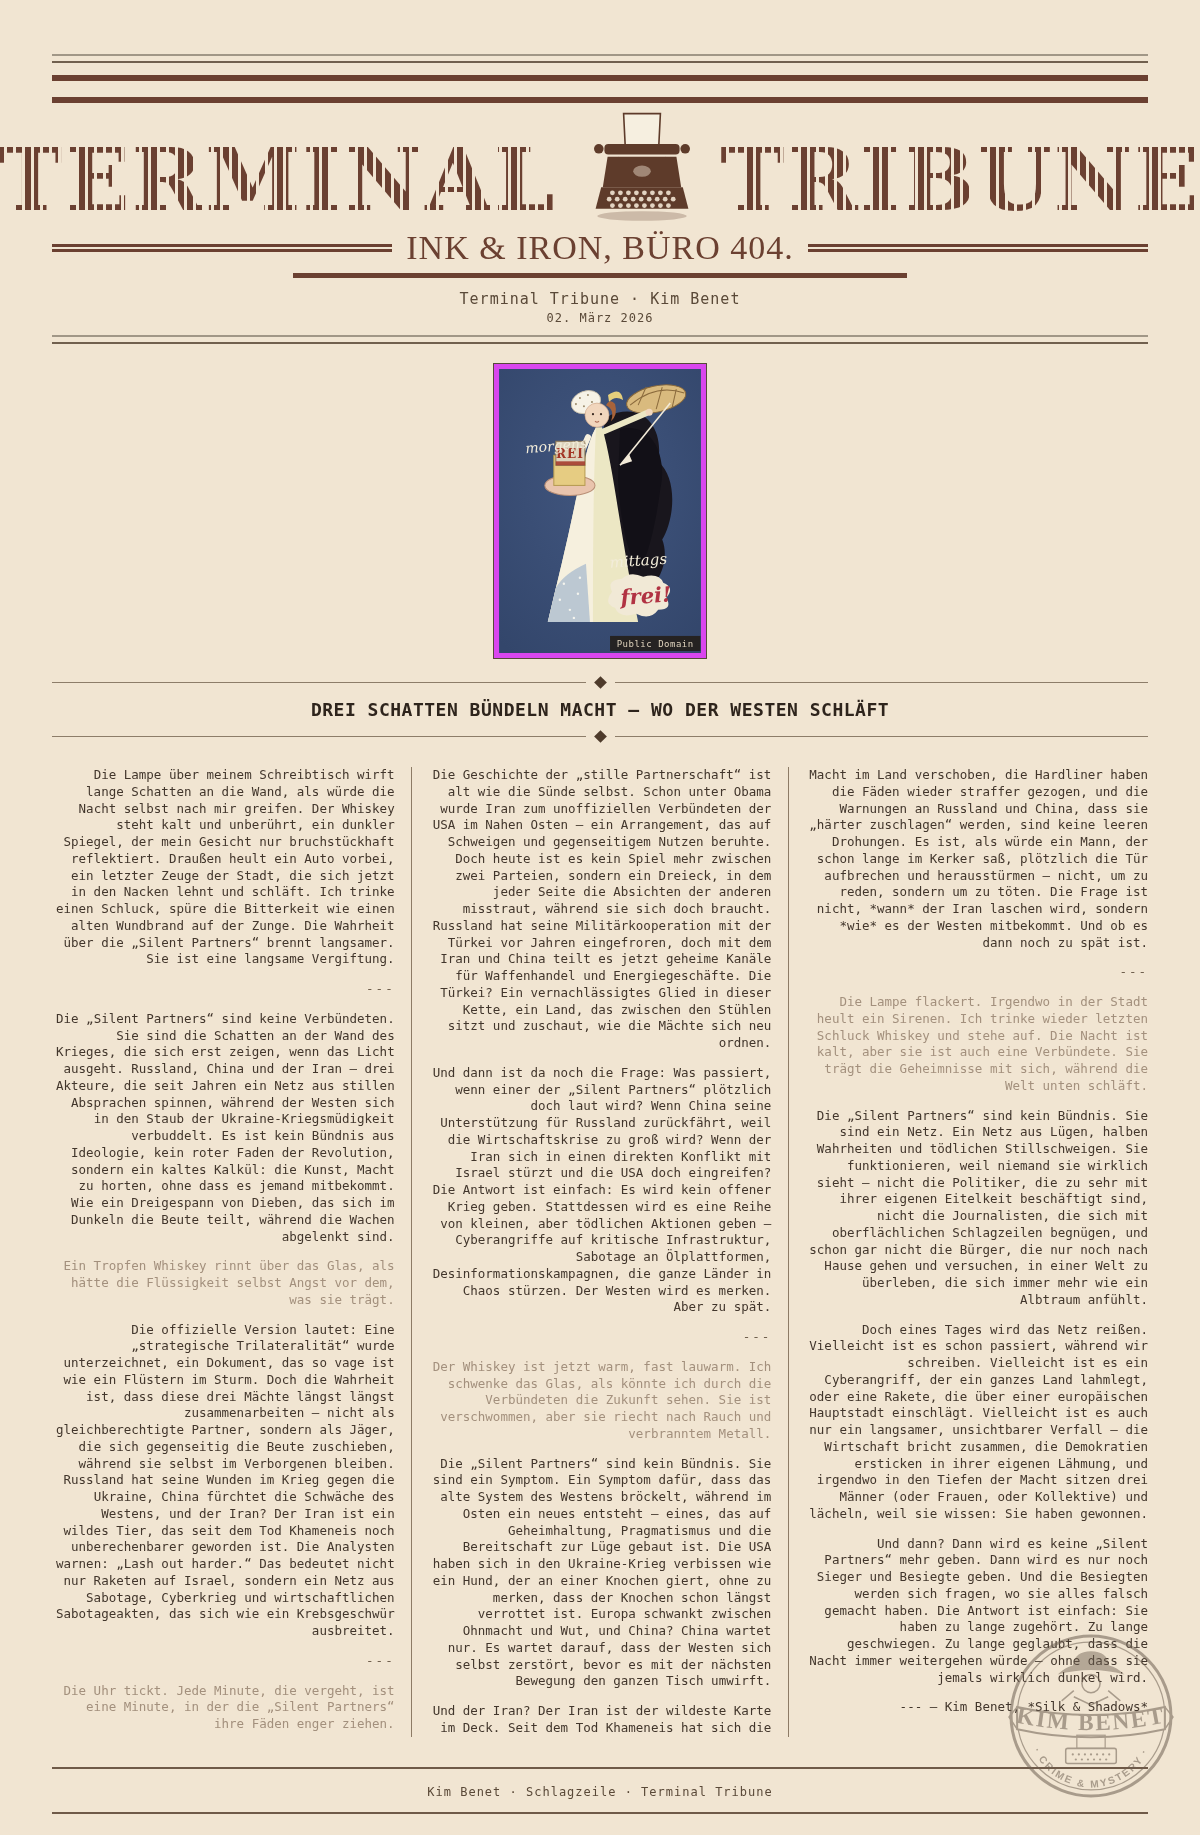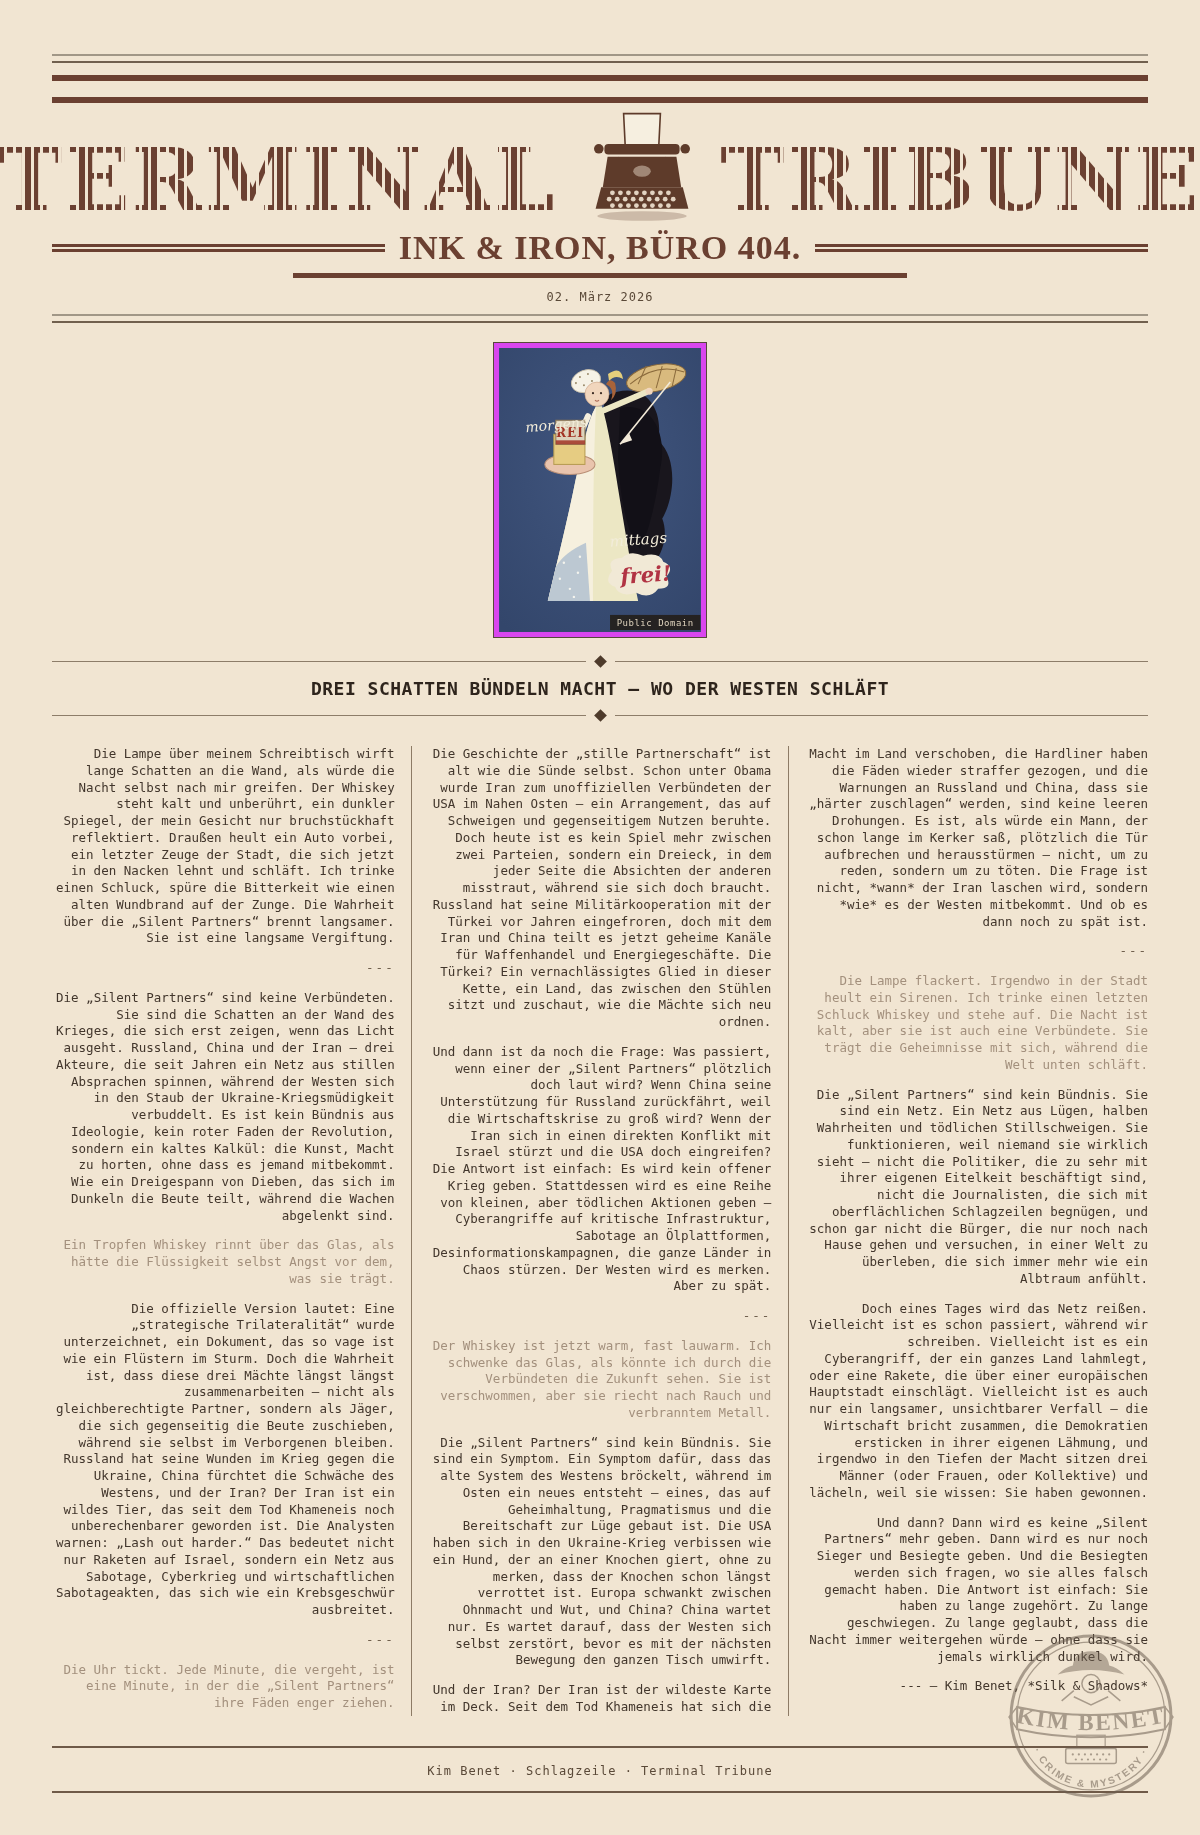--- a/index.html
+++ b/index.html
@@ -29,21 +29,21 @@
     .deco-word{
       background:repeating-linear-gradient(90deg,#6b4031 0px,#6b4031 6px,rgba(107,64,49,0) 6px,rgba(107,64,49,0) 9px);
       -webkit-background-clip:text;background-clip:text;color:transparent;
     }
   }
   .typewriter-art{flex:0 0 auto;margin-bottom:-6px;}
   .tagline-row{display:flex;align-items:center;gap:14px;margin-top:4px;}
   .tagline-rule{flex:1;height:8px;border-top:3px solid #6b4031;border-bottom:3px solid #6b4031;box-sizing:border-box;}
   .tagline{
     font-family:"Liberation Serif","DejaVu Serif",serif;
-    font-weight:bold;font-size:34px;letter-spacing:1px;color:#6b4031;white-space:nowrap;
+    font-weight:normal;font-size:34px;letter-spacing:1px;color:#6b4031;white-space:nowrap;
   }
   .tagline-underline{width:56%;height:5px;background:#6b4031;margin:6px auto 12px auto;}
   .byline{ text-align:center;font-size:15px;color:#5a4938;letter-spacing:1px;}
   .dateline{text-align:center;font-size:12px;color:#5a4938;margin-top:3px;letter-spacing:1px;}
   .masthead-bottom-rule{margin-top:10px;}
   
   .poster-wrap{display:flex;justify-content:center;margin-top:20px;}
   .poster-frame{
     border:5px solid #d946ef;box-shadow:0 0 0 1px #57493a;
     width:202px;height:284px;background:#3b4f7d;position:relative;
@@ -133,20 +133,21 @@
     <span class="deco-word">TRIBUNE</span>
   </div>
 
   <div class="tagline-row">
     <div class="tagline-rule"></div>
     <div class="tagline">INK &amp; IRON, BÜRO 404.</div>
     <div class="tagline-rule"></div>
   </div>
   <div class="tagline-underline"></div>
 
+  <div class="byline">Terminal Tribune · Kim Benet</div>
   <div class="dateline">02. März 2026</div>
   <div class="rule-thin-double masthead-bottom-rule"></div>
 
   <div class="poster-wrap">
     <div class="poster-frame">
       <svg width="202" height="284" viewBox="0 0 200 283">
         <defs>
           <radialGradient id="pbg" cx="50%" cy="40%" r="75%">
             <stop offset="0%" stop-color="#41567f"></stop>
               <stop offset="100%" stop-color="#33466b"></stop>
@@ -236,21 +237,21 @@
       <p class="para normal">Die offizielle Version lautet: Eine „strategische Trilateralität“ wurde unterzeichnet, ein Dokument, das so vage ist wie ein Flüstern im Sturm. Doch die Wahrheit ist, dass diese drei Mächte längst längst zusammenarbeiten – nicht als gleichberechtigte Partner, sondern als Jäger, die sich gegenseitig die Beute zuschieben, während sie selbst im Verborgenen bleiben. Russland hat seine Wunden im Krieg gegen die Ukraine, China fürchtet die Schwäche des Westens, und der Iran? Der Iran ist ein wildes Tier, das seit dem Tod Khameneis noch unberechenbarer geworden ist. Die Analysten warnen: „Lash out harder.“ Das bedeutet nicht nur Raketen auf Israel, sondern ein Netz aus Sabotage, Cyberkrieg und wirtschaftlichen Sabotageakten, das sich wie ein Krebsgeschwür ausbreitet.</p>
       <p class="para separator">---</p>
       <p class="para muted">Die Uhr tickt. Jede Minute, die vergeht, ist eine Minute, in der die „Silent Partners“ ihre Fäden enger ziehen.</p>
       <p class="para normal">Die Geschichte der „stille Partnerschaft“ ist alt wie die Sünde selbst. Schon unter Obama wurde Iran zum unoffiziellen Verbündeten der USA im Nahen Osten – ein Arrangement, das auf Schweigen und gegenseitigem Nutzen beruhte. Doch heute ist es kein Spiel mehr zwischen zwei Parteien, sondern ein Dreieck, in dem jeder Seite die Absichten der anderen misstraut, während sie sich doch braucht. Russland hat seine Militärkooperation mit der Türkei vor Jahren eingefroren, doch mit dem Iran und China teilt es jetzt geheime Kanäle für Waffenhandel und Energiegeschäfte. Die Türkei? Ein vernachlässigtes Glied in dieser Kette, ein Land, das zwischen den Stühlen sitzt und zuschaut, wie die Mächte sich neu ordnen.</p>
       <p class="para normal">Und dann ist da noch die Frage: Was passiert, wenn einer der „Silent Partners“ plötzlich doch laut wird? Wenn China seine Unterstützung für Russland zurückfährt, weil die Wirtschaftskrise zu groß wird? Wenn der Iran sich in einen direkten Konflikt mit Israel stürzt und die USA doch eingreifen? Die Antwort ist einfach: Es wird kein offener Krieg geben. Stattdessen wird es eine Reihe von kleinen, aber tödlichen Aktionen geben – Cyberangriffe auf kritische Infrastruktur, Sabotage an Ölplattformen, Desinformationskampagnen, die ganze Länder in Chaos stürzen. Der Westen wird es merken. Aber zu spät.</p>
       <p class="para separator">---</p>
       <p class="para muted">Der Whiskey ist jetzt warm, fast lauwarm. Ich schwenke das Glas, als könnte ich durch die Verbündeten die Zukunft sehen. Sie ist verschwommen, aber sie riecht nach Rauch und verbranntem Metall.</p>
       <p class="para normal">Die „Silent Partners“ sind kein Bündnis. Sie sind ein Symptom. Ein Symptom dafür, dass das alte System des Westens bröckelt, während im Osten ein neues entsteht – eines, das auf Geheimhaltung, Pragmatismus und die Bereitschaft zur Lüge gebaut ist. Die USA haben sich in den Ukraine-Krieg verbissen wie ein Hund, der an einer Knochen giert, ohne zu merken, dass der Knochen schon längst verrottet ist. Europa schwankt zwischen Ohnmacht und Wut, und China? China wartet nur. Es wartet darauf, dass der Westen sich selbst zerstört, bevor es mit der nächsten Bewegung den ganzen Tisch umwirft.</p>
       <p class="para normal">Und der Iran? Der Iran ist der wildeste Karte im Deck. Seit dem Tod Khameneis hat sich die Macht im Land verschoben, die Hardliner haben die Fäden wieder straffer gezogen, und die Warnungen an Russland und China, dass sie „härter zuschlagen“ werden, sind keine leeren Drohungen. Es ist, als würde ein Mann, der schon lange im Kerker saß, plötzlich die Tür aufbrechen und herausstürmen – nicht, um zu reden, sondern um zu töten. Die Frage ist nicht, *wann* der Iran laschen wird, sondern *wie* es der Westen mitbekommt. Und ob es dann noch zu spät ist.</p>
       <p class="para separator">---</p>
-      <p class="para muted">Die Lampe flackert. Irgendwo in der Stadt heult ein Sirenen. Ich trinke einen letzten Schluck Whiskey und stehe auf. Die Nacht ist kalt, aber sie ist auch eine Verbündete. Sie trägt die Geheimnisse mit sich, während die Welt unten schläft.</p>
+      <p class="para muted">Die Lampe flackert. Irgendwo in der Stadt heult ein Sirenen. Ich trinke wieder letzten Schluck Whiskey und stehe auf. Die Nacht ist kalt, aber sie ist auch eine Verbündete. Sie trägt die Geheimnisse mit sich, während die Welt unten schläft.</p>
       <p class="para normal">Die „Silent Partners“ sind kein Bündnis. Sie sind ein Netz. Ein Netz aus Lügen, halben Wahrheiten und tödlichen Stillschweigen. Sie funktionieren, weil niemand sie wirklich sieht – nicht die Politiker, die zu sehr mit ihrer eigenen Eitelkeit beschäftigt sind, nicht die Journalisten, die sich mit oberflächlichen Schlagzeilen begnügen, und schon gar nicht die Bürger, die nur noch nach Hause gehen und versuchen, in einer Welt zu überleben, die sich immer mehr wie ein Albtraum anfühlt.</p>
       <p class="para normal">Doch eines Tages wird das Netz reißen. Vielleicht ist es schon passiert, während wir schreiben. Vielleicht ist es ein Cyberangriff, der ein ganzes Land lahmlegt, oder eine Rakete, die über einer europäischen Hauptstadt einschlägt. Vielleicht ist es auch nur ein langsamer, unsichtbarer Verfall – die Wirtschaft bricht zusammen, die Demokratien ersticken in ihrer eigenen Lähmung, und irgendwo in den Tiefen der Macht sitzen drei Männer (oder Frauen, oder Kollektive) und lächeln, weil sie wissen: Sie haben gewonnen.</p>
       <p class="para normal">Und dann? Dann wird es keine „Silent Partners“ mehr geben. Dann wird es nur noch Sieger und Besiegte geben. Und die Besiegten werden sich fragen, wo sie alles falsch gemacht haben. Die Antwort ist einfach: Sie haben zu lange zugehört. Zu lange geschwiegen. Zu lange geglaubt, dass die Nacht immer weitergehen würde – ohne dass sie jemals wirklich dunkel wird.</p>
       <p class="para signature">--- — Kim Benet, *Silk &amp; Shadows*</p>
     </div>
 
   <div class="footer">
     <span class="footer-text">Kim Benet · Schlagzeile · Terminal Tribune</span>
   </div>
 

